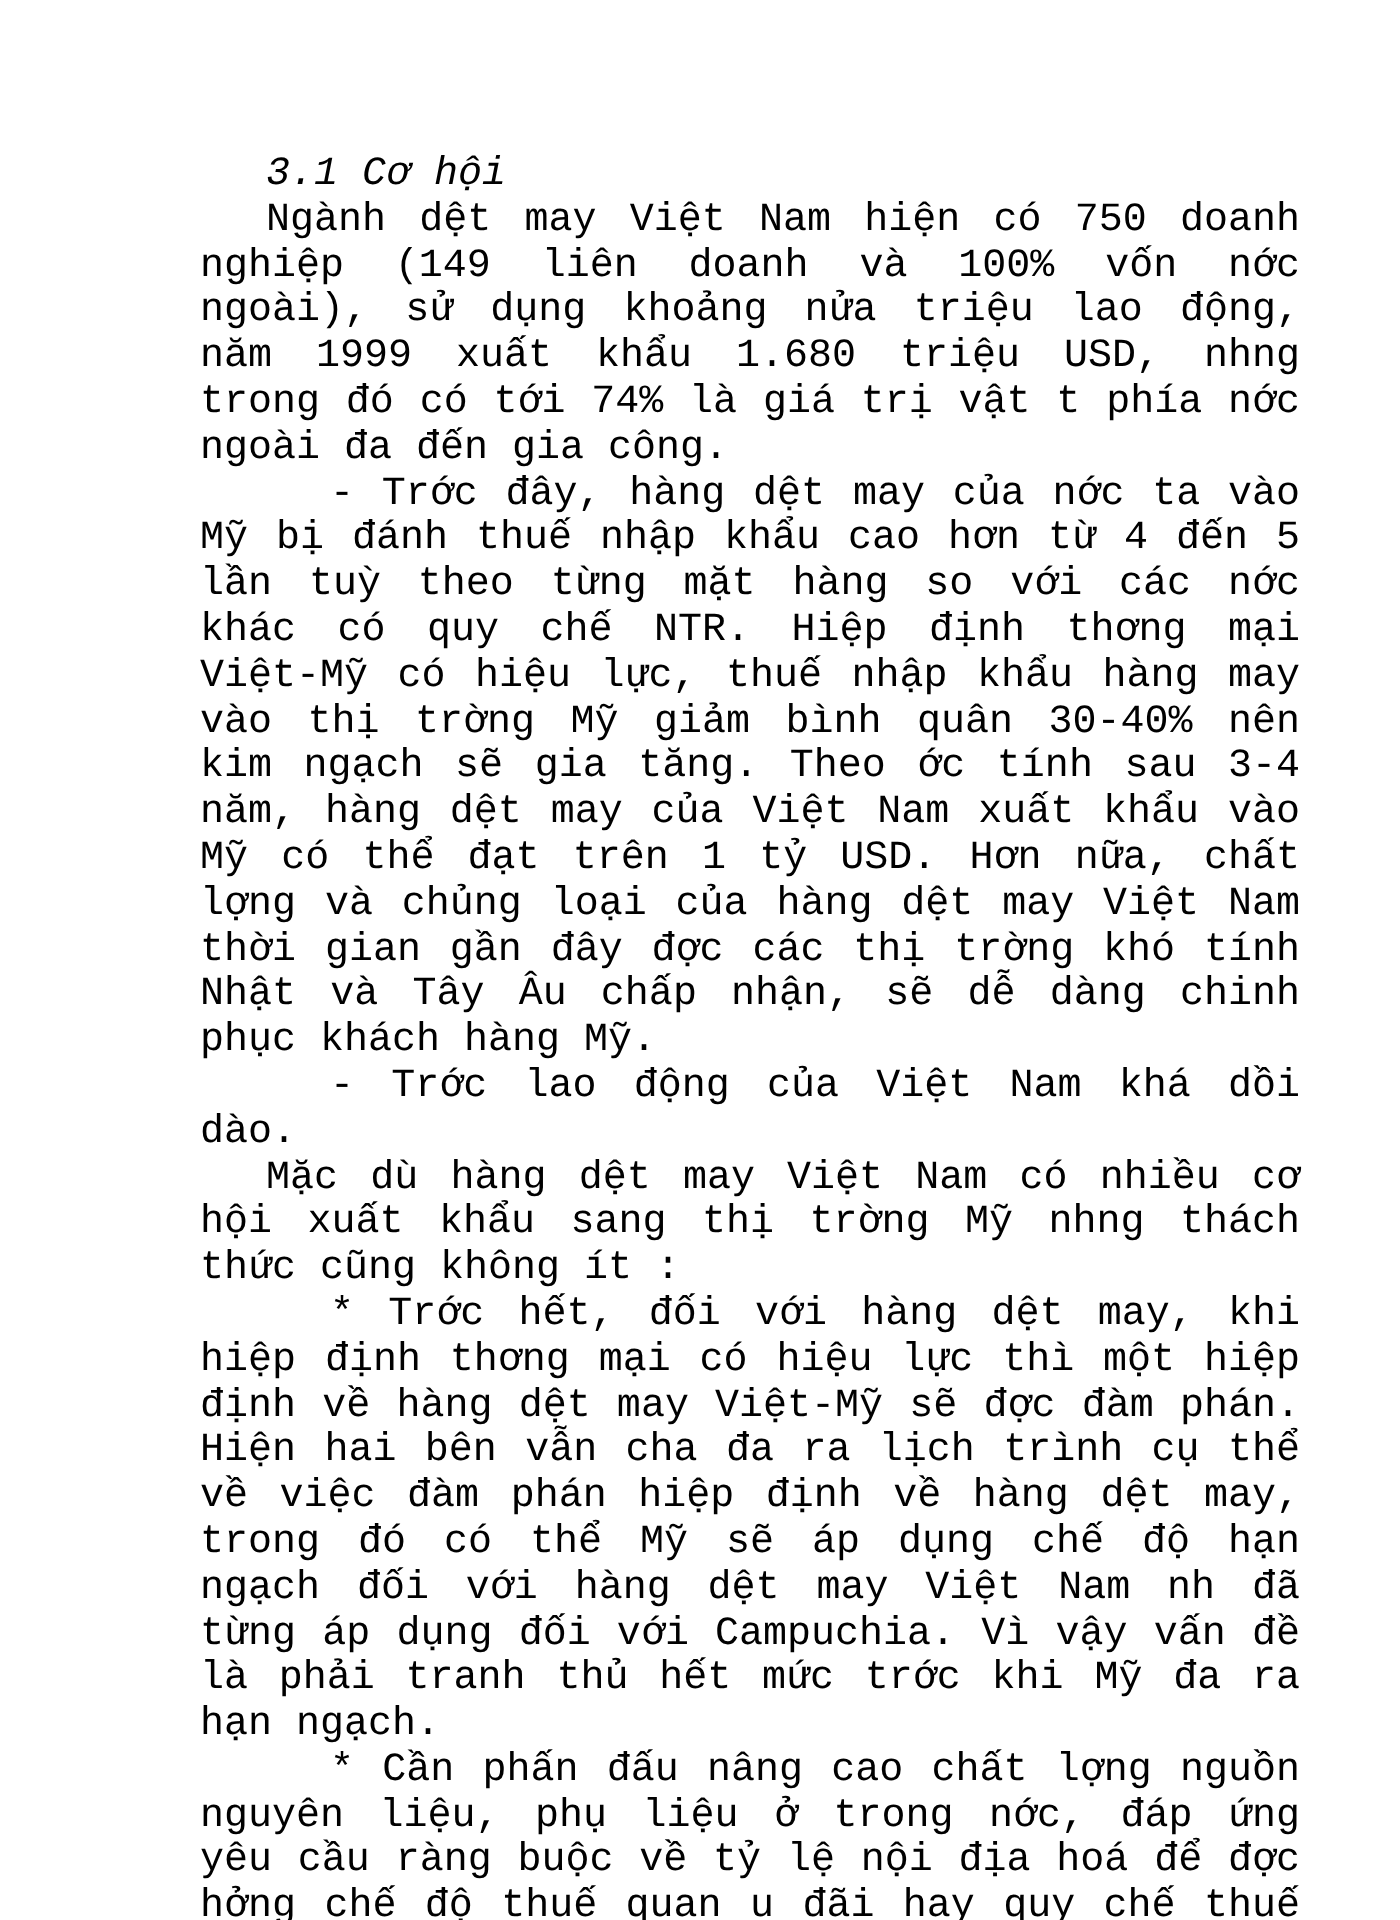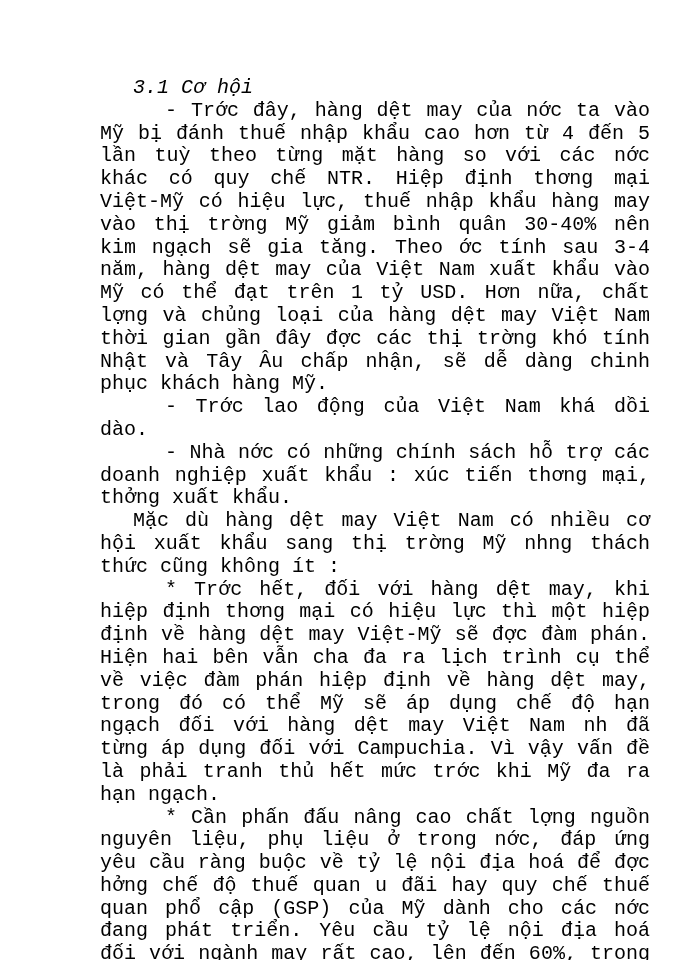--- a/index.html
+++ b/index.html
@@ -18,19 +18,19 @@
   .heading { font-style: italic; padding-left: 33px; }
   .indent1 { text-indent: 33px; }
   .indent2 { text-indent: 65px; }
   .last-left { text-align-last: left; }
 </style>
 </head>
 <body>
 
 <div class="page">
   <p class="heading">3.1 Cơ hội</p>
+  <p class="indent1">Ngành dệt may Việt Nam hiện có 750 doanh nghiệp (149 liên doanh và 100% vốn nớc   ngoài), sử dụng khoảng nửa triệu lao động, năm 1999 xuất khẩu 1.680 triệu USD, nhng   trong đó có tới 74% là giá trị vật t   phía nớc   ngoài đa   đến gia công.</p>
   <p class="indent2">- Trớc   đây, hàng dệt may của nớc   ta vào Mỹ bị đánh thuế nhập khẩu cao hơn từ 4 đến 5 lần tuỳ theo từng mặt hàng so với các nớc   khác có quy chế NTR. Hiệp định thơng   mại Việt-Mỹ có hiệu lực, thuế nhập khẩu hàng may vào thị trờng   Mỹ giảm bình quân 30-40% nên kim ngạch sẽ gia tăng. Theo ớc   tính sau 3-4 năm, hàng dệt may của Việt Nam xuất khẩu vào Mỹ có thể đạt trên 1 tỷ USD. Hơn nữa, chất lợng   và chủng loại của hàng dệt may Việt Nam thời gian gần đây đợc   các thị trờng   khó tính Nhật và Tây Âu chấp nhận, sẽ dễ dàng chinh phục khách hàng Mỹ.</p>
   <p class="indent2">- Trớc lao động của Việt Nam khá dồi dào.</p>
-  <p class="indent2">- Nhà nớc   có những chính sách hỗ trợ các doanh nghiệp xuất khẩu : xúc tiến thơng   mại, thởng   xuất khẩu.</p>
   <p class="indent1">Mặc dù hàng dệt may Việt Nam có nhiều cơ hội xuất khẩu sang thị trờng   Mỹ nhng   thách thức cũng không ít :</p>
   <p class="indent2">* Trớc   hết, đối với hàng dệt may, khi hiệp định thơng   mại có hiệu lực thì một hiệp định về hàng dệt may Việt-Mỹ sẽ đợc   đàm phán. Hiện hai bên vẫn cha   đa   ra lịch trình cụ thể về việc đàm phán hiệp định về hàng dệt may, trong đó có thể Mỹ sẽ áp dụng chế độ hạn ngạch đối với hàng dệt may Việt Nam nh   đã từng áp dụng đối với Campuchia. Vì vậy vấn đề là phải tranh thủ hết mức trớc   khi Mỹ đa   ra hạn ngạch.</p>
   <p class="indent2 last-left">* Cần phấn đấu nâng cao chất lợng   nguồn nguyên liệu, phụ liệu ở trong nớc,   đáp ứng yêu cầu ràng buộc về tỷ lệ nội địa hoá để đợc   hởng   chế độ thuế quan u   đãi hay quy chế thuế quan phổ cập (GSP) của Mỹ dành cho các nớc   đang phát triển. Yêu cầu tỷ lệ nội địa hoá đối với ngành may rất cao, lên đến 60%, trong khi tỷ lệ nội địa hoá thực tế còn thấp hơn nhiều, do chất lợng   vải của ta còn quá kém, nên hầu hết nguyên liệu sử dụng cho ngành may xuất khẩu hiện nay đều phải nhập. Ngay áo quần đang xuất khẩu vào EU, chỉ có tỷ lệ nhỏ đáp ứng tiêu chuẩn để cấp Form A, còn hầu hết xuất khẩu theo chứng chỉ xuất xứ Form T, nghĩa là cha   đợc   hởng   mức thuế quan u   đãi cao nhất. Đối với Mỹ, điều kiện để đợc   hởng   chế độ thuế quan u   đãi đối với một số mặt hàng, trong đó có hàng dệt may còn</p>
 </div>
 
 </body></html>

